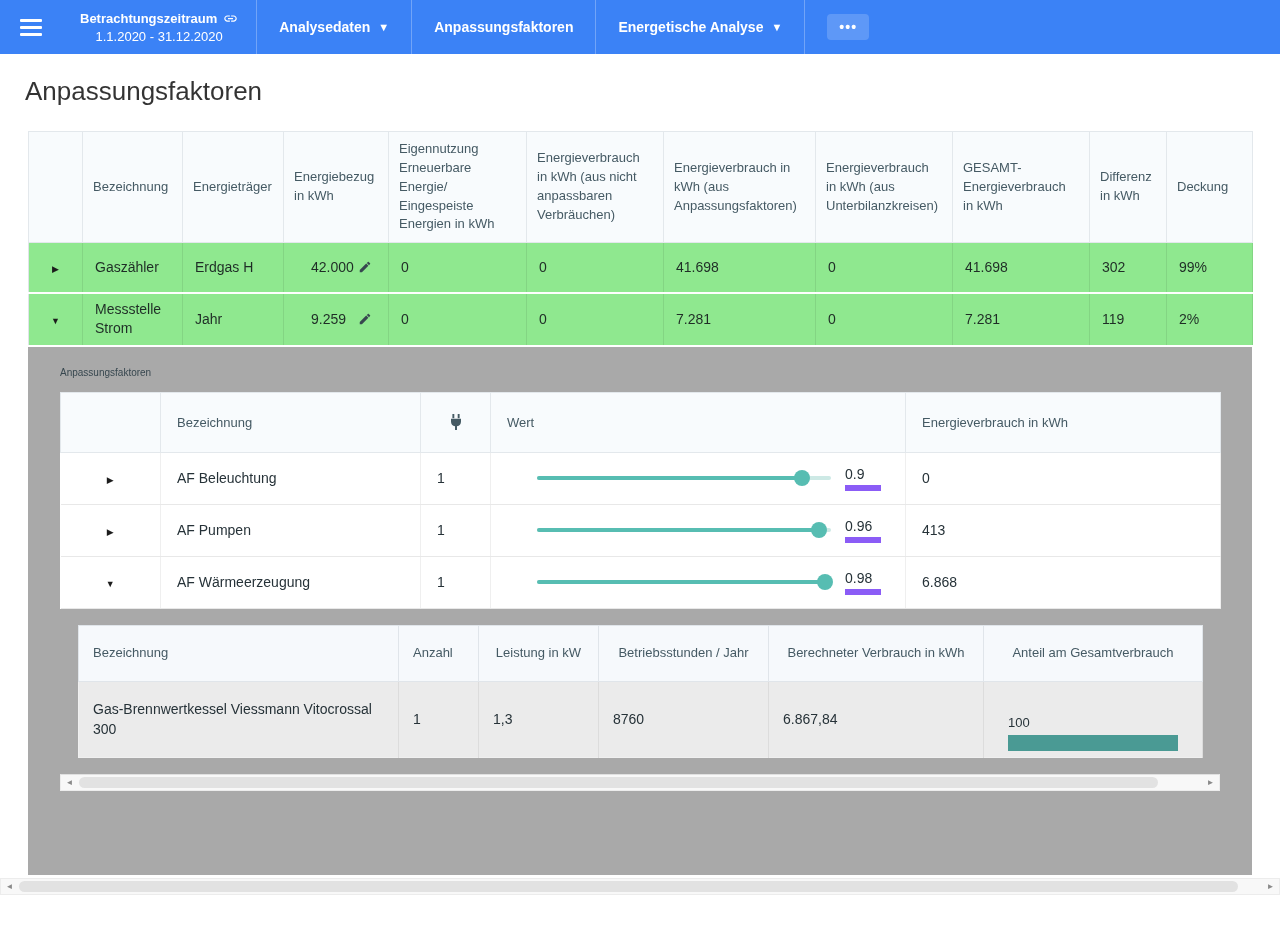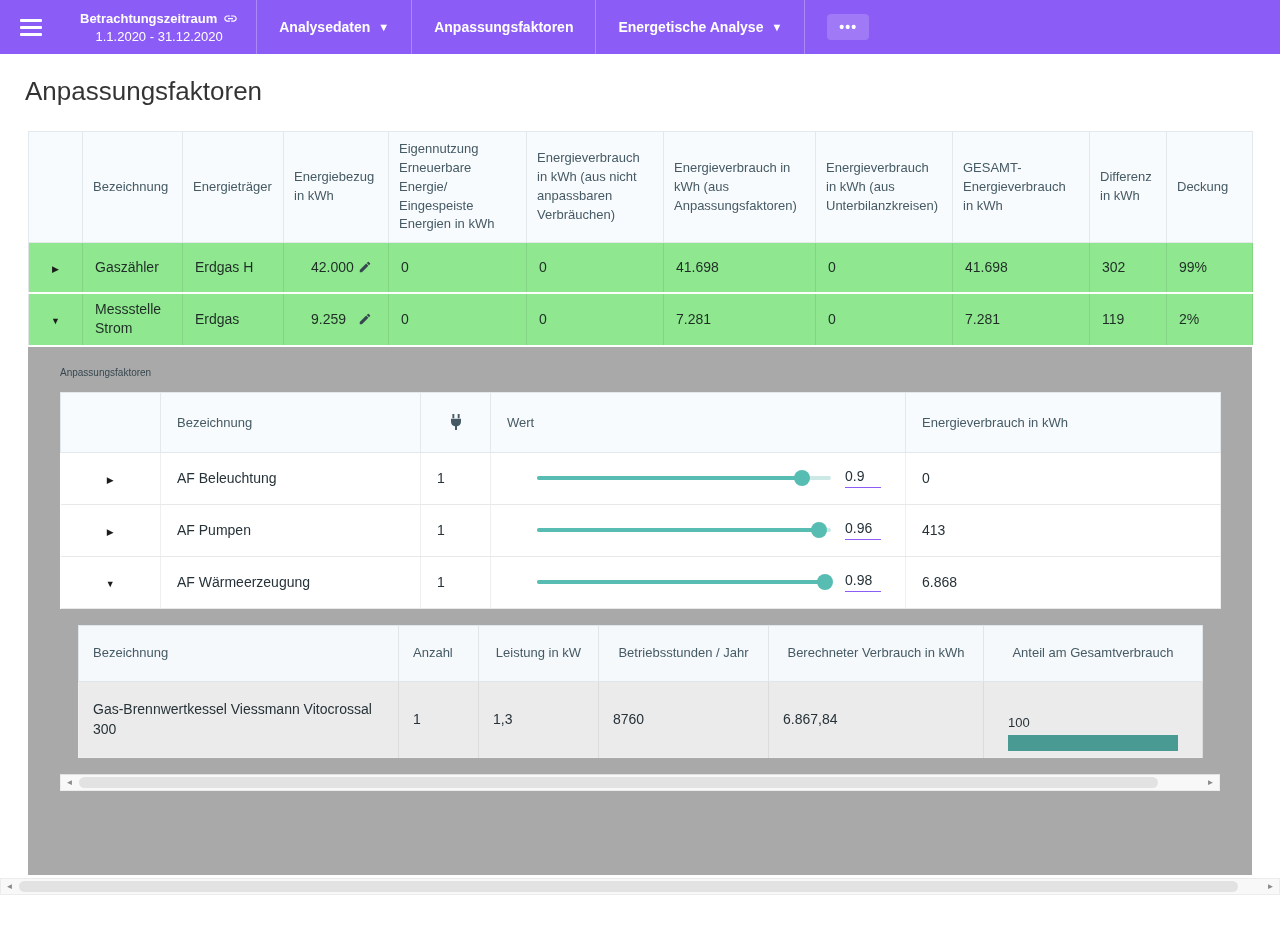--- a/index.html
+++ b/index.html
@@ -6,21 +6,21 @@
   html, body { width: 1280px; height: 938px; overflow: hidden; }
   body {
     font-family: "Liberation Sans", sans-serif;
     background: #ffffff;
     color: #263238;
   }
 
   
   .topbar {
     height: 54px;
-    background: #8b5cf6;
+    background: #3b82f6;
     display: flex;
     align-items: stretch;
     color: #fff;
   }
   .hamburger {
     width: 62px;
     display: flex; flex-direction: column;
     justify-content: center; align-items: center;
     gap: 4px; cursor: pointer;
   }
@@ -125,21 +125,21 @@
   .slider .track { position: absolute; top: 7px; left: 0; right: 0; height: 4px; background: #cde9e5; border-radius: 2px; }
   .slider .fill  { position: absolute; top: 7px; left: 0; width: var(--fill, 50%); height: 4px; background: #57bdb2; border-radius: 2px; }
   .slider .thumb {
     position: absolute; top: 1px; left: var(--fill, 50%);
     width: 16px; height: 16px; border-radius: 50%;
     background: #57bdb2; transform: translateX(-50%);
   }
   .wert-input {
     margin-left: 14px; width: 36px;
     font-size: 14px; color: #263238;
-    border-bottom: 1px solid #8b5cf6;
+    border-bottom: 6px solid #8b5cf6;
     padding-bottom: 3px; cursor: text;
   }
 
   
   .nested-band { background: #a9a9a9; padding: 16px 18px; }
   table.nested { width: 1124px; border: 1px solid #f0f0f0; }
   table.nested th {
     background: #f6f9fc;
     font-size: 13px; font-weight: 400;
     color: #455a64;
@@ -284,21 +284,21 @@
         <td>0</td>
         <td>41.698</td>
         <td>302</td>
         <td>99%</td>
       </tr>
       <tr>
         <td class="expander-cell">
           <span class="expand-arrow">▼</span>
         </td>
         <td>Messstelle Strom</td>
-        <td>Erdgas</td>
+        <td>Jahr</td>
         <td>
           <div class="energiebezug-cell-inner">
             <span>9.259</span>
             <span class="pencil-icon">
               <svg width="14" height="14" viewBox="0 0 24 24" fill="#37474f">
                   <path d="M3 17.25V21h3.75L17.81 9.94l-3.75-3.75L3 17.25zM20.71 7.04c.39-.39.39-1.02 0-1.41l-2.34-2.34c-.39-.39-1.02-.39-1.41 0l-1.83 1.83 3.75 3.75 1.83-1.83z"></path>
                 </svg>
             </span>
           </div>
         </td>

